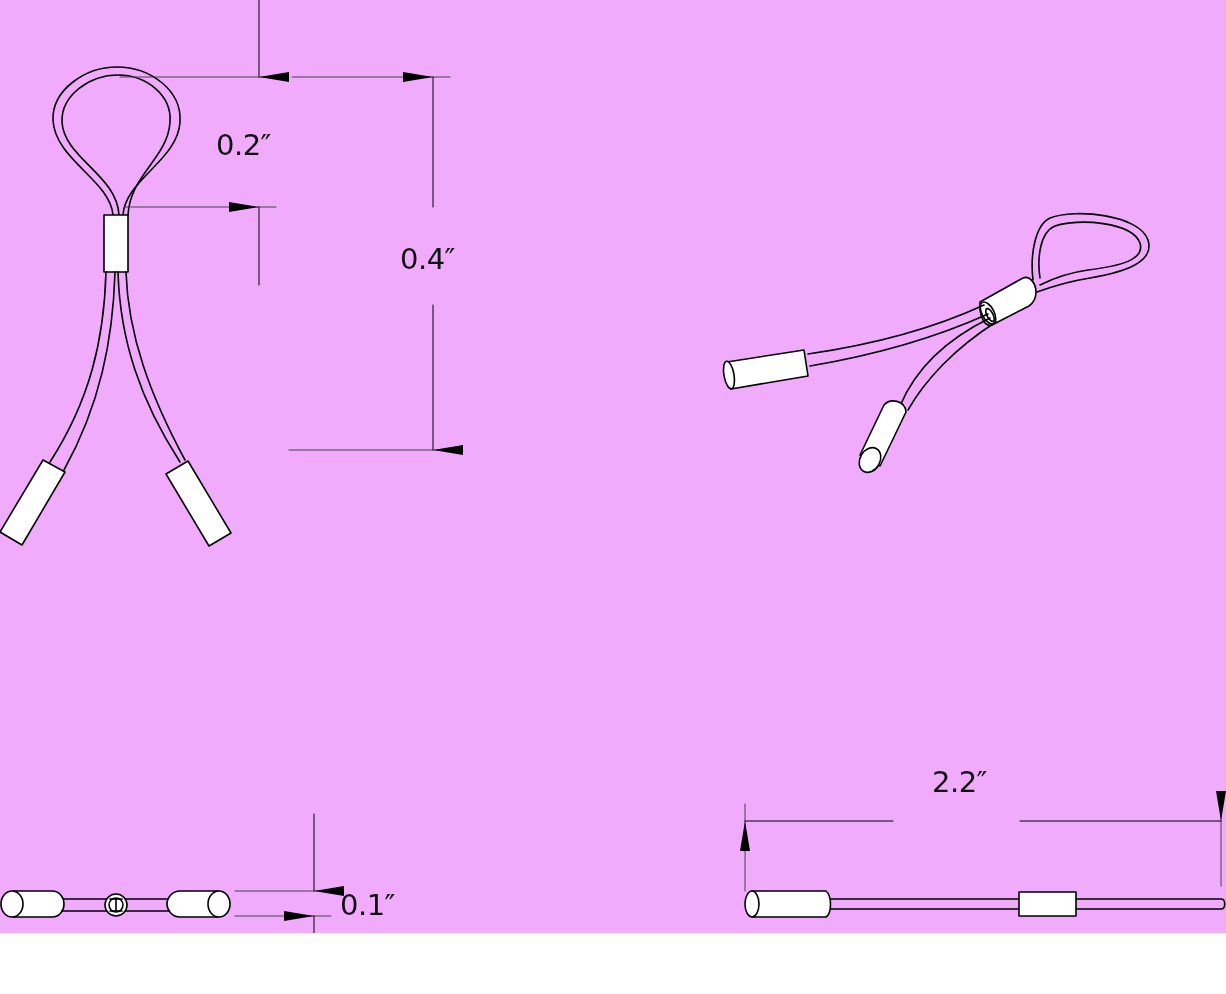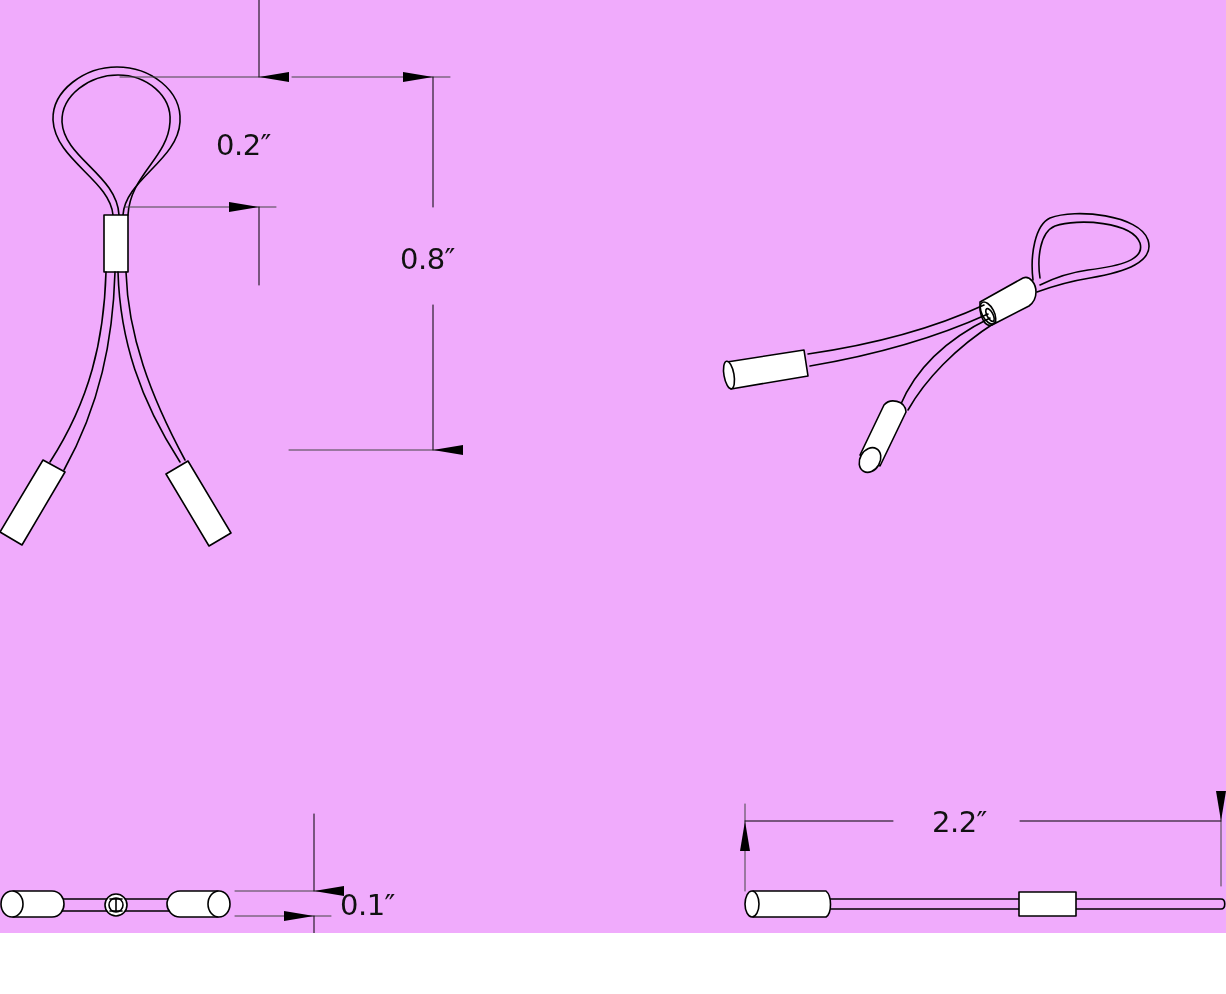--- a/index.html
+++ b/index.html
@@ -107,16 +107,16 @@
     </g>
     <g stroke="#444" stroke-width="1">
       <line x1="745" y1="804" x2="745" y2="891"></line>
       <line x1="1221" y1="800" x2="1221" y2="886"></line>
       <line x1="893" y1="821" x2="745" y2="821" stroke="#000" marker-end="url(#arr)"></line>
       <line x1="1020" y1="821" x2="1221" y2="821" stroke="#000" marker-end="url(#arr)"></line>
     </g>
   </svg>
 
   <div class="dim-label" style="left:216px; top:131px;">0.2″</div>
-  <div class="dim-label" style="left:400px; top:245px;">0.8″</div>
+  <div class="dim-label" style="left:400px; top:245px;">0.4″</div>
   <div class="dim-label" style="left:340px; top:891px;">0.1″</div>
-  <div class="dim-label" style="left:932px; top:808px;">2.2″</div>
+  <div class="dim-label" style="left:932px; top:768px;">2.2″</div>
 </div>
 
 </body></html>

